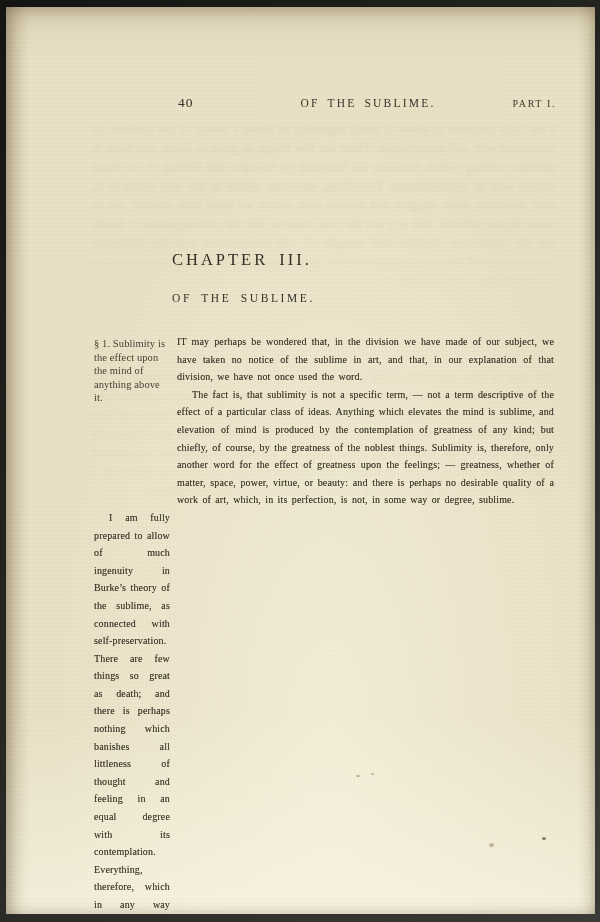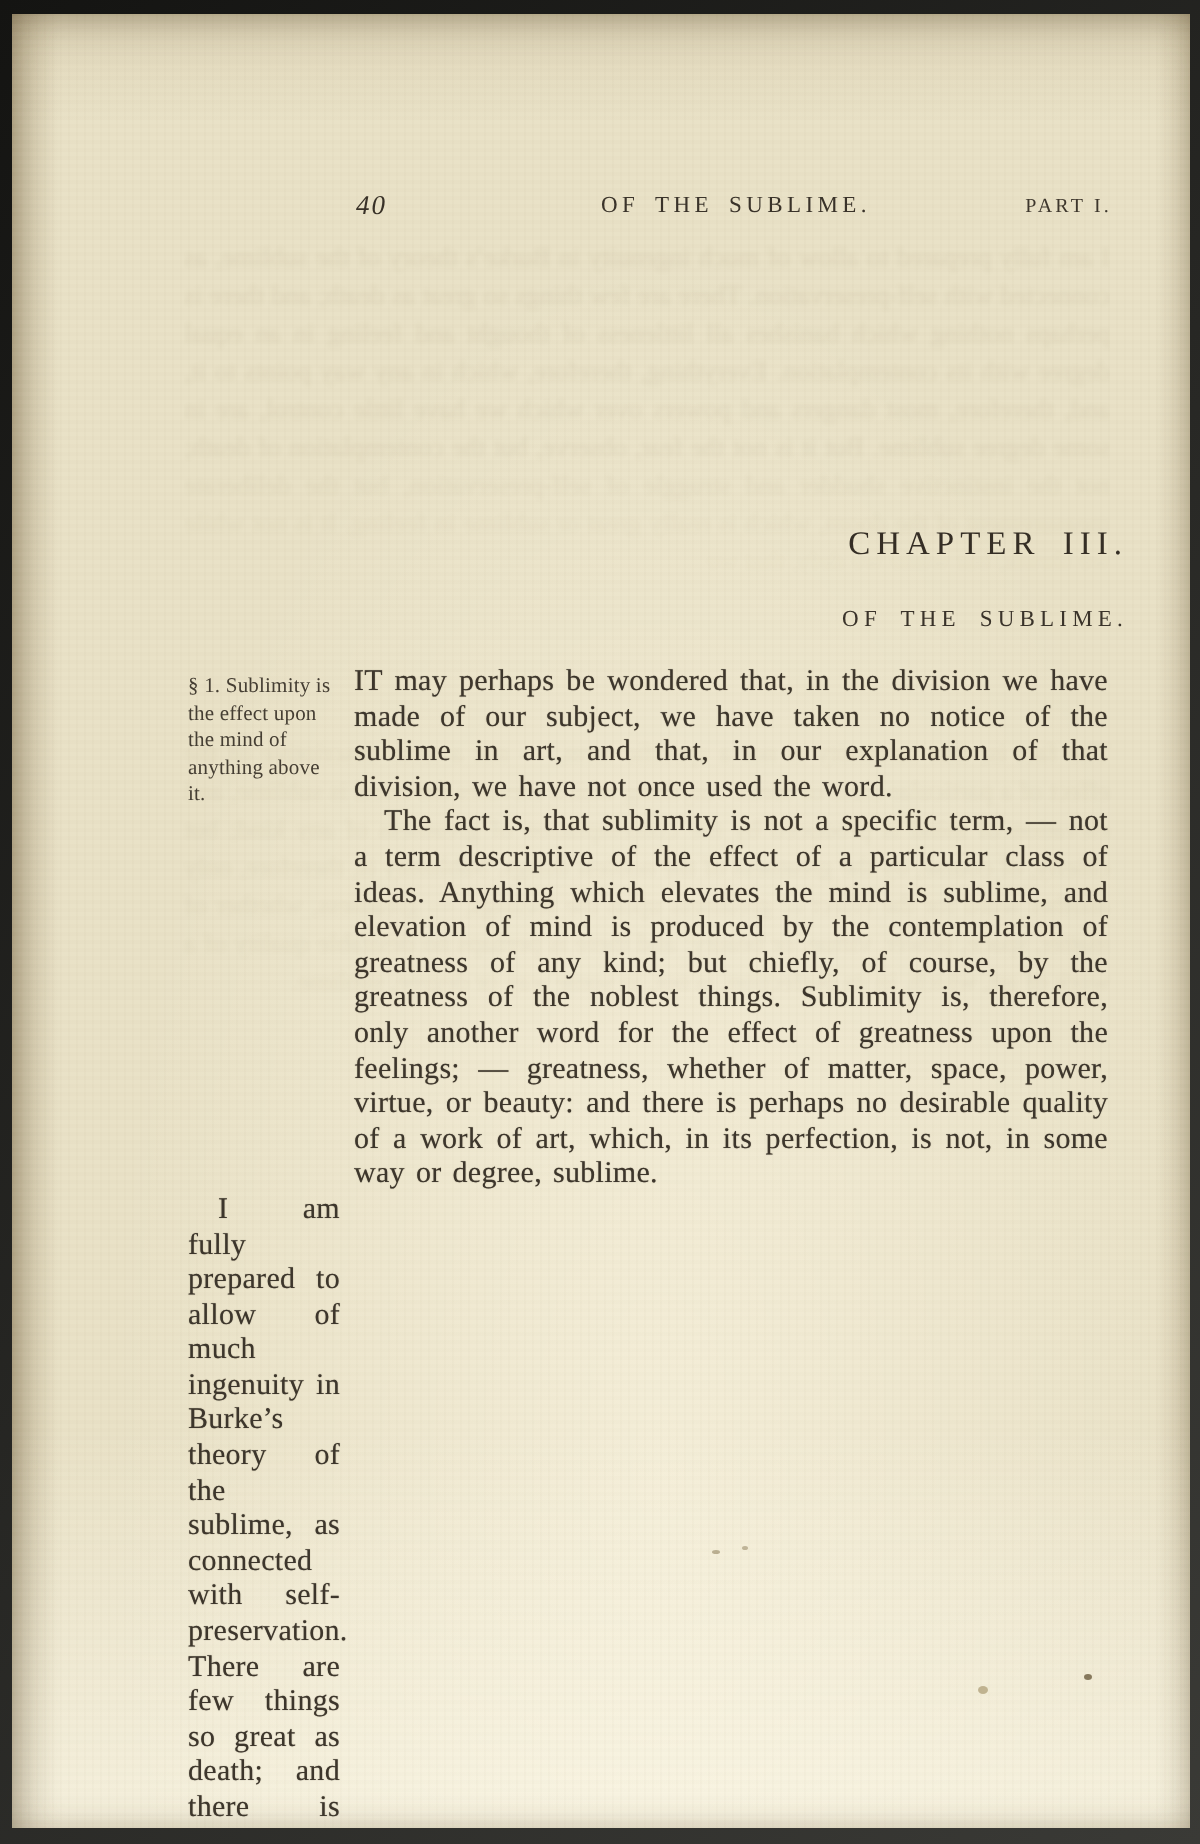--- a/index.html
+++ b/index.html
@@ -64,38 +64,38 @@
 
   
   .header {
     position: absolute;
     top: 88px; left: 166px; width: 392px;
     height: 16px;
     z-index: 2;
   }
   .pagenum {
     position: absolute; left: 6px; top: 0;
-    font-size: 13.5px; letter-spacing: 1px; color: #383127; font-style: italic;
+    font-size: 13.5px; letter-spacing: 1px; color: #383127;
   }
   .running {
     position: absolute; left: 0; right: 0; top: 2px;
     text-align: center;
     font-size: 11.5px; letter-spacing: 2.2px; word-spacing: 3px;
     color: #3a332a;
   }
   .part {
     position: absolute; right: 8px; top: 3px;
     font-size: 10px; letter-spacing: 1.6px; color: #3e372d; margin-left: 32px;
   }
 
   
   .chapter {
     position: absolute;
-    top: 255px; left: 166px; width: 392px;
-    text-align: right;
+    top: 243px; left: 166px; width: 392px;
+    text-align: left;
     z-index: 2;
   }
   .chapter-title {
     font-size: 16.5px; letter-spacing: 3px; word-spacing: 4px;
     color: #352e25;
   }
   .chapter-sub {
     margin-top: 22px;
     font-size: 11.5px; letter-spacing: 2.6px; word-spacing: 4px;
     color: #3a332a;
@@ -112,21 +112,21 @@
   }
   .note {
     font-size: 10.5px;
     line-height: 13.5px;
     color: #453e33;
     padding-top: 4px;
     letter-spacing: 0.1px;
   }
   .paras p {
     margin: 0;
-    font-size: 15px;
+    font-size: 10px;
     line-height: 17.6px;
     text-align: justify;
     letter-spacing: 0.15px;
     word-spacing: 1.6px;
     color: #3d362c;
     text-shadow: 0 0 0.5px rgba(62,52,36,0.55);
     font-family: Liberation Serif, serif;
   }
   .paras p.indent { text-indent: 15px; }
 

